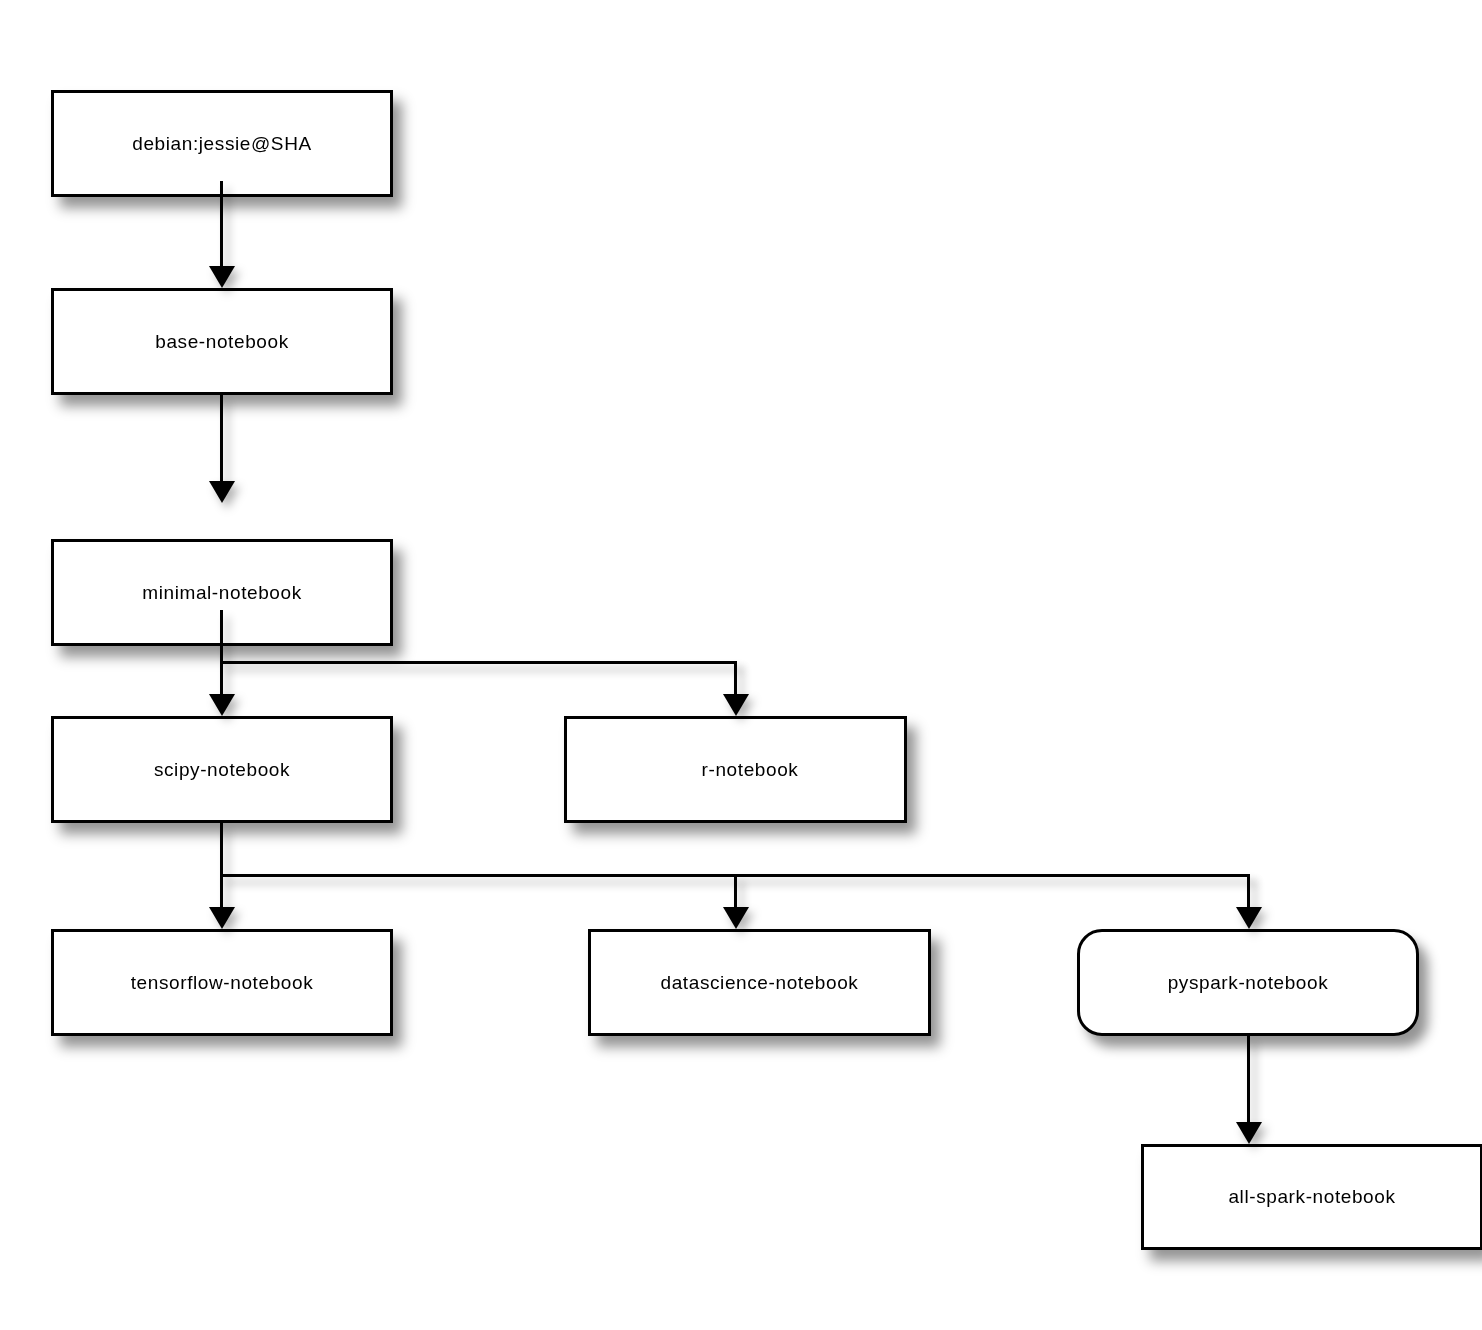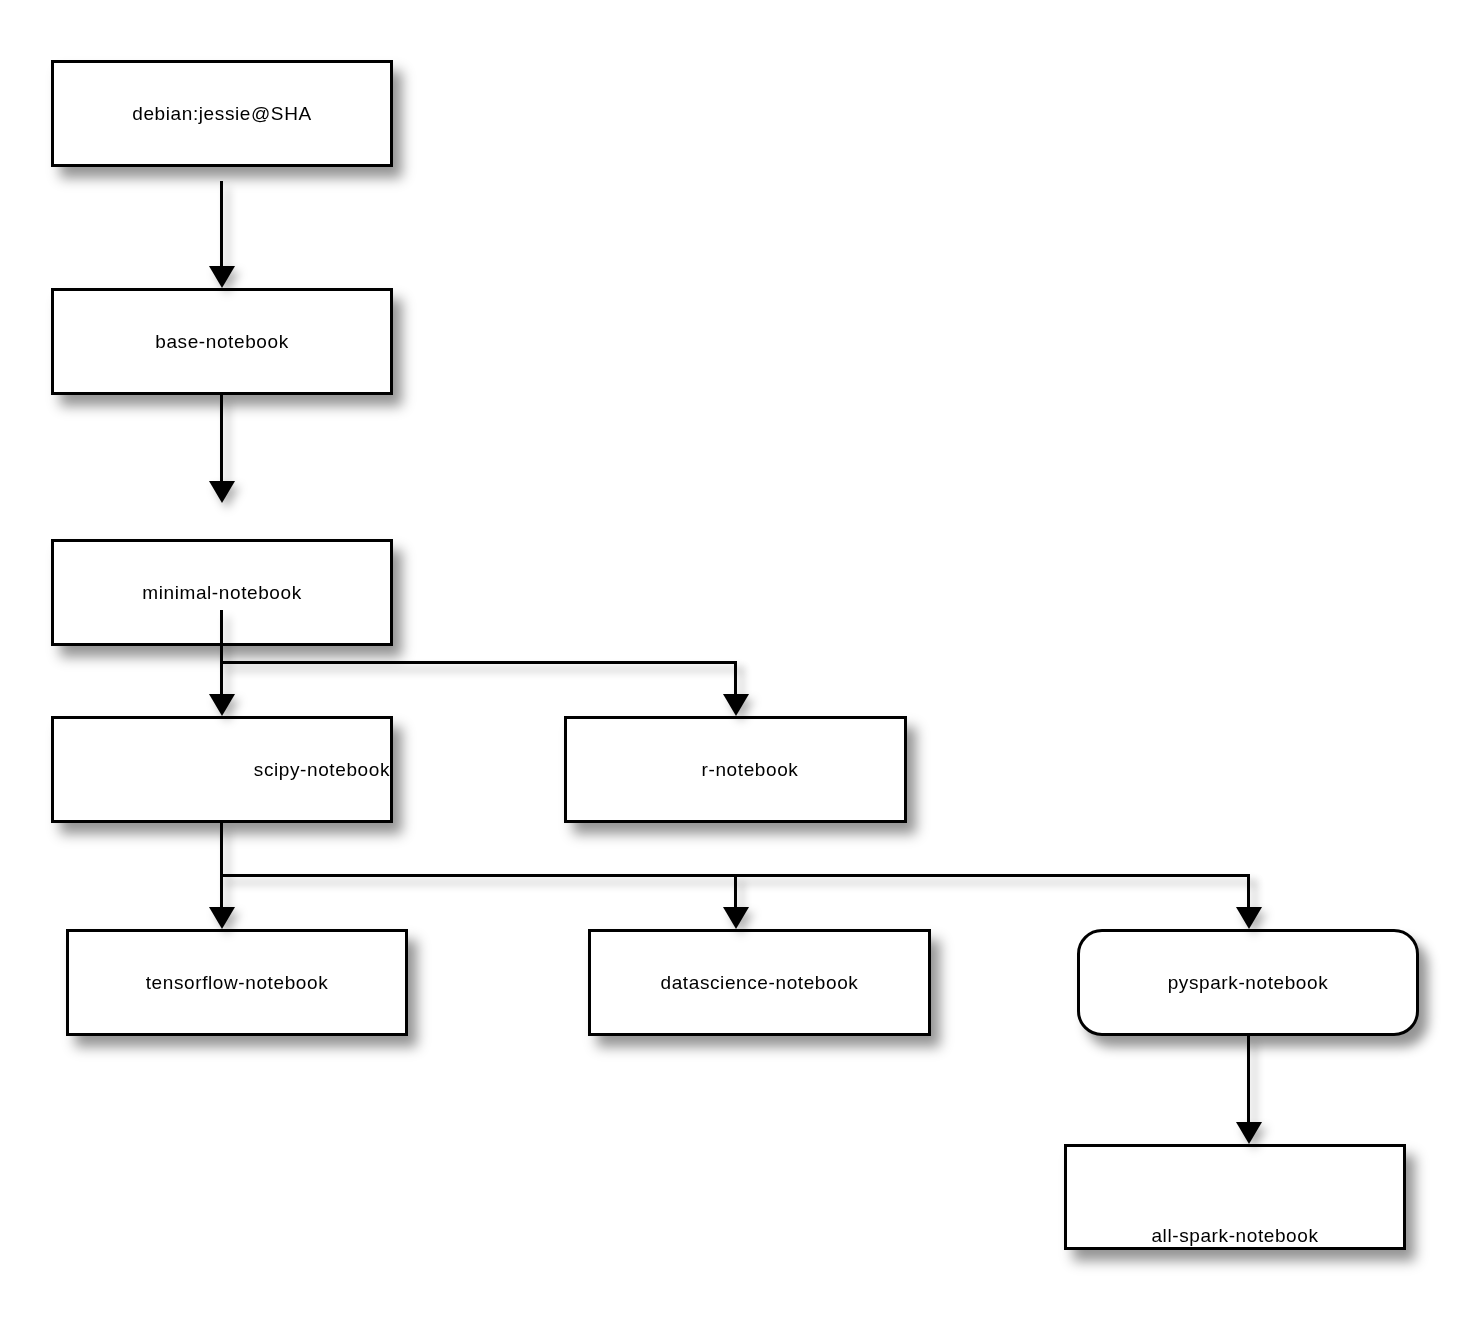--- a/index.html
+++ b/index.html
@@ -48,53 +48,53 @@
     border-right: 13px solid transparent;
     border-top: 22px solid #000000;
     filter: drop-shadow(5px 6px 5px rgba(0,0,0,0.30));
   }
 </style>
 </head>
 <body>
 
 <div class="canvas">
 
-  <div class="node" style="left:51px; top:60px; width:342px; height:107px;">
+  <div class="node" style="left:51px; top:90px; width:342px; height:107px;">
     <span>debian:jessie@SHA</span>
   </div>
 
   <div class="node" style="left:51px; top:288px; width:342px; height:107px;">
     <span>base-notebook</span>
   </div>
 
   <div class="node" style="left:51px; top:503px; width:342px; height:107px;margin-top:36px;">
     <span>minimal-notebook</span>
   </div>
 
-  <div class="node" style="left:51px; top:716px; width:342px; height:107px;justify-content:flex-end;">
+  <div class="node" style="left:51px; top:716px; width:342px; height:107px;">
     <span>scipy-notebook</span>
   </div>
 
   <div class="node" style="left:564px; top:716px; width:343px; height:107px;padding-left:29px;">
     <span>r-notebook</span>
   </div>
 
-  <div class="node" style="left:66px; top:929px; width:342px; height:107px;">
+  <div class="node" style="left:51px; top:929px; width:342px; height:107px;">
     <span>tensorflow-notebook</span>
   </div>
 
   <div class="node" style="left:564px; top:929px; width:343px; height:107px;margin-left:24px;">
     <span>datascience-notebook</span>
   </div>
 
   <div class="node" style="left:1077px; top:929px; width:342px; height:107px;border-radius:25px;">
     <span>pyspark-notebook</span>
   </div>
 
-  <div class="node" style="left:1064px; top:1144px; width:342px; height:106px;align-items:flex-end;">
+  <div class="node" style="left:1141px; top:1144px; width:342px; height:106px;">
     <span>all-spark-notebook</span>
   </div>
 
   <div class="vline" style="left:220px; top:181px; height:86px;"></div>
   <div class="arrow" style="left:209px; top:266px;"></div>
 
   <div class="vline" style="left:220px; top:395px; height:87px;"></div>
   <div class="arrow" style="left:209px; top:481px;"></div>
 
   <div class="vline" style="left:220px; top:610px; height:85px;"></div>

